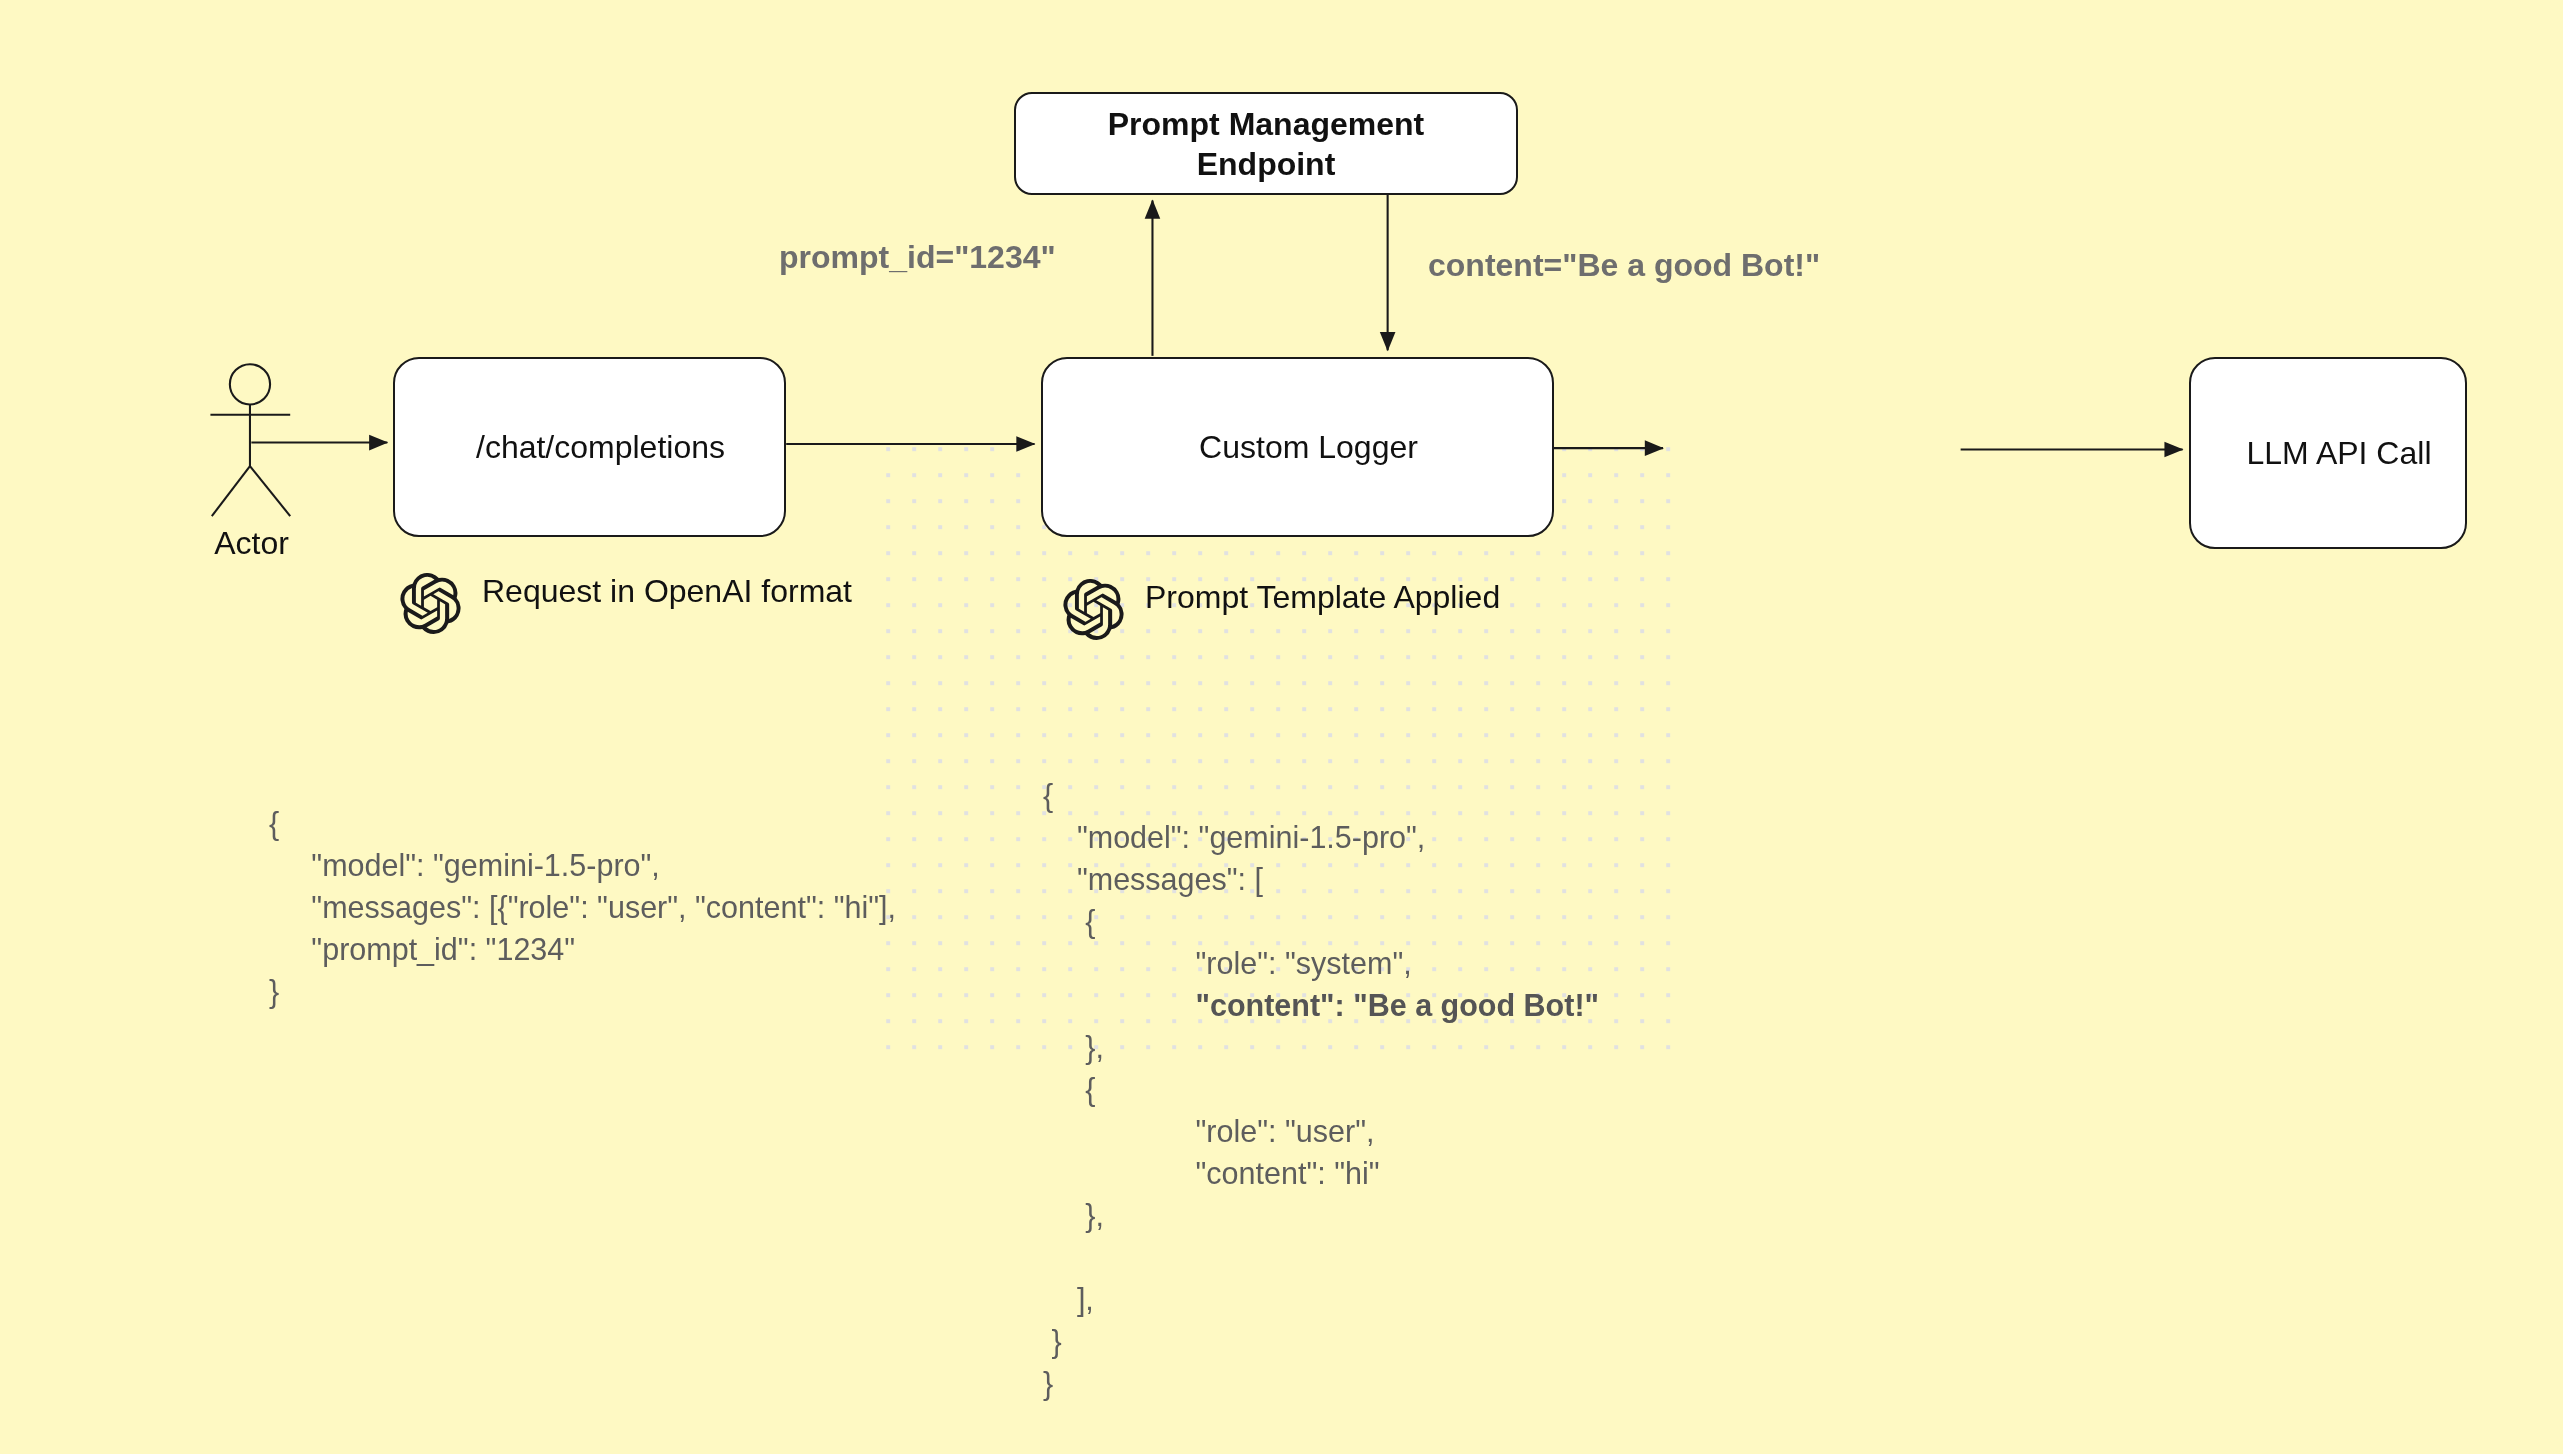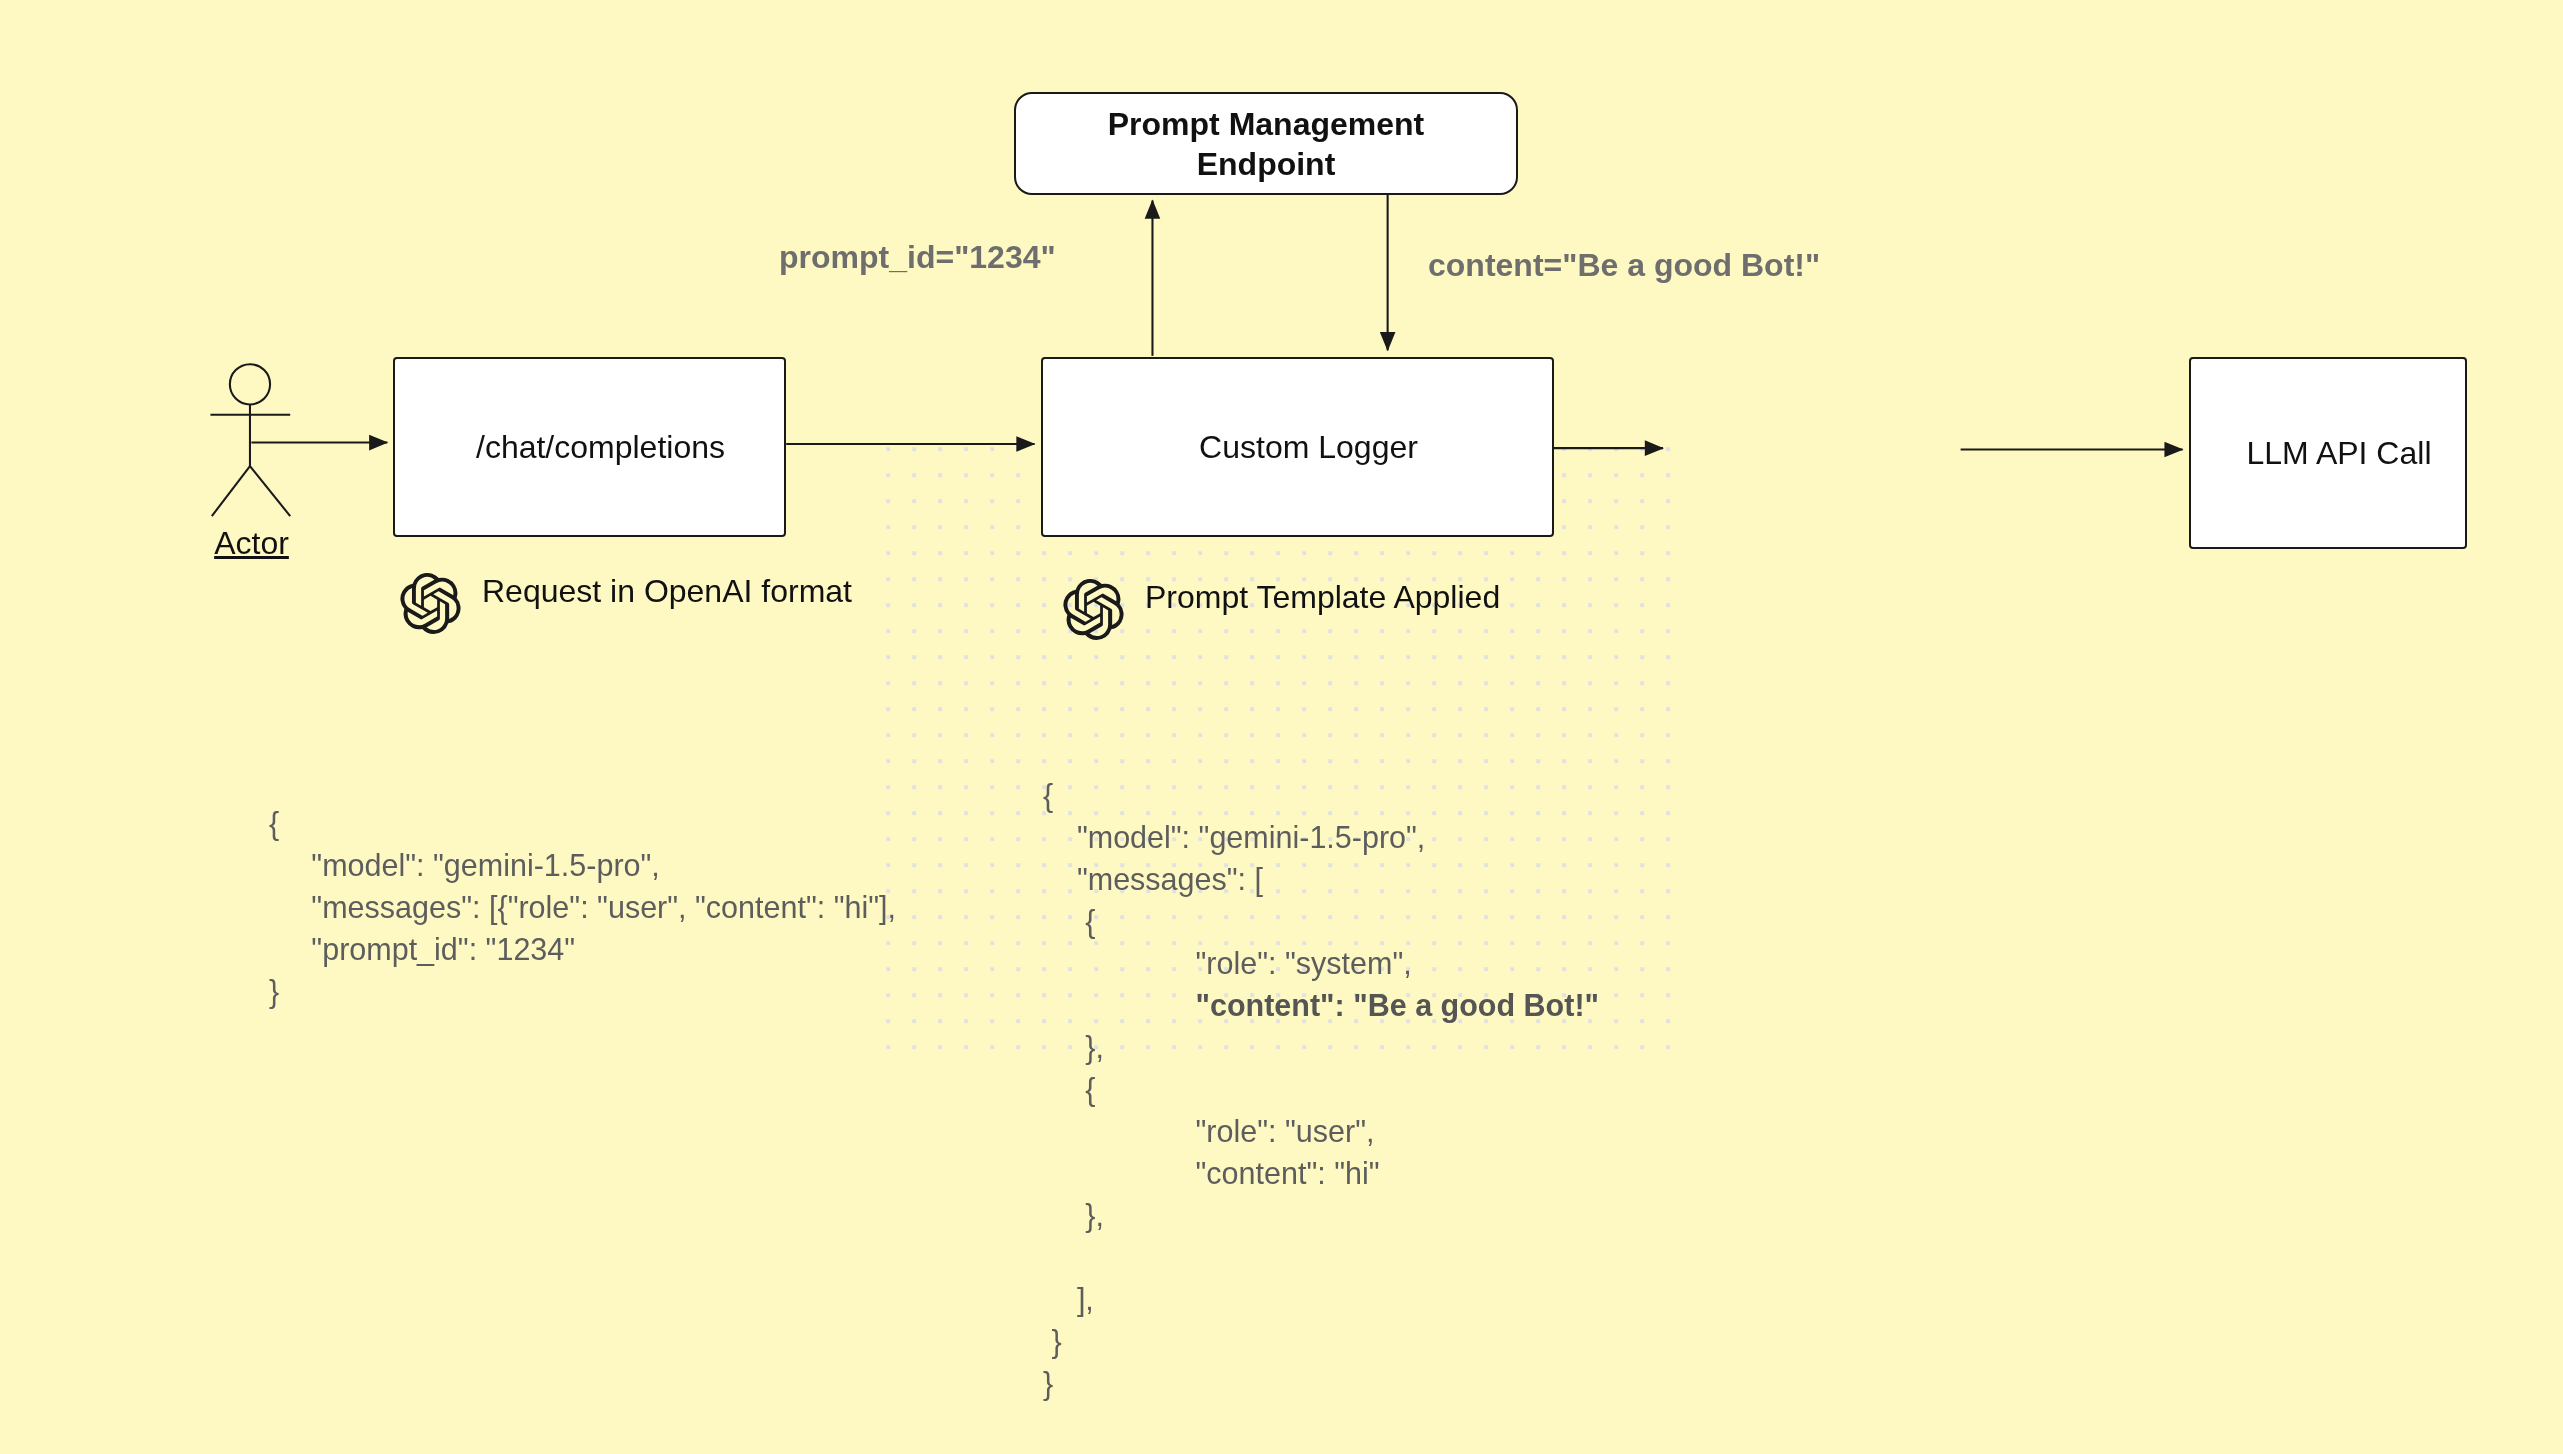--- a/index.html
+++ b/index.html
@@ -11,21 +11,21 @@
   }
   .dots {
     position:absolute; left:871px; top:432px; width:813px; height:630px;
     background-image: radial-gradient(circle, #e1e1e1 2.1px, rgba(0,0,0,0) 2.5px);
     background-size: 26px 26px; background-position: 4.2px 4.2px;
     z-index:0;
   }
   svg.overlay { position:absolute; left:0; top:0; z-index:1; }
   .node {
     position:absolute; box-sizing:border-box;
-    background:#ffffff; border:2.1px solid #1a1a1a; border-radius:4px;
+    background:#ffffff; border:2.1px solid #1a1a1a; border-radius:26px;
     display:flex; align-items:center; justify-content:center;
     text-align:center; font-size:32px; line-height:1.25; z-index:2;padding-left:22px;
   }
   .node.small-radius { border-radius:18px; }
   .node.bold { font-weight:bold; }
   #node-prompt-management { left:1014px; top:92px; width:504px; height:103px; padding:0 69px; }
   #node-chat-completions  { left:393px;  top:357px; width:393px; height:180px; }
   #node-custom-logger     { left:1041px; top:357px; width:513px; height:180px; }
   #node-llm-translation   { left:1669px; top:357px; width:291px; height:180px; }
   #node-llm-api-call      { left:2189px; top:357px; width:278px; height:192px; }
@@ -37,21 +37,21 @@
   #label-content   { left:1428px; top:247px; }
   .annotation {
     position:absolute; display:flex; align-items:flex-start; gap:21px;
     font-size:32px; color:#111; white-space:nowrap; z-index:2;
   }
   #annotation-request  { left:400px;  top:573px; }
   #annotation-template { left:1063px; top:579px; }
   .annotation .oa-icon { width:61px; height:61px; flex:0 0 auto; }
   .actor-label {
     position:absolute; left:182px; top:525px; width:139px;
-    text-align:center; font-size:32px; color:#111; z-index:2;text-decoration:underline;
+    text-align:center; font-size:32px; color:#111; z-index:2;
   }
   .code-block { position:absolute; z-index:2; color:#5d5d5d; font-size:30.5px; }
   #json-left { left:269px;  top:802px; }
   #json-mid  { left:1043px; top:774px; }
   .code-line { height:42px; line-height:42px; white-space:pre; }
   .code-line.bold { font-weight:bold; color:#555555; }
 </style>
 </head>
 <body>
 

